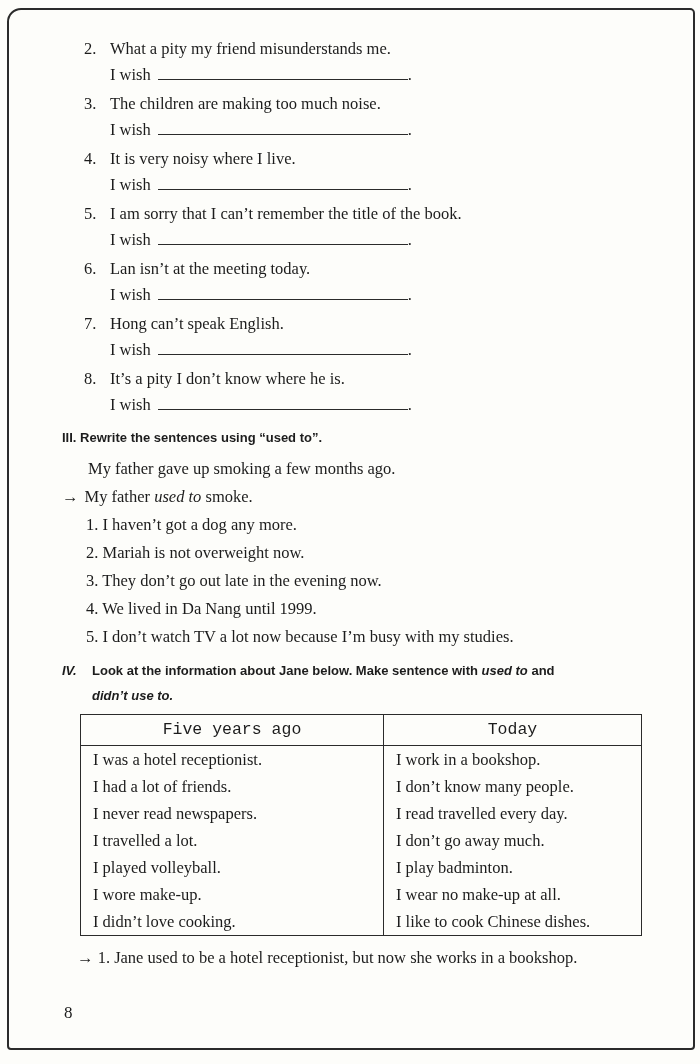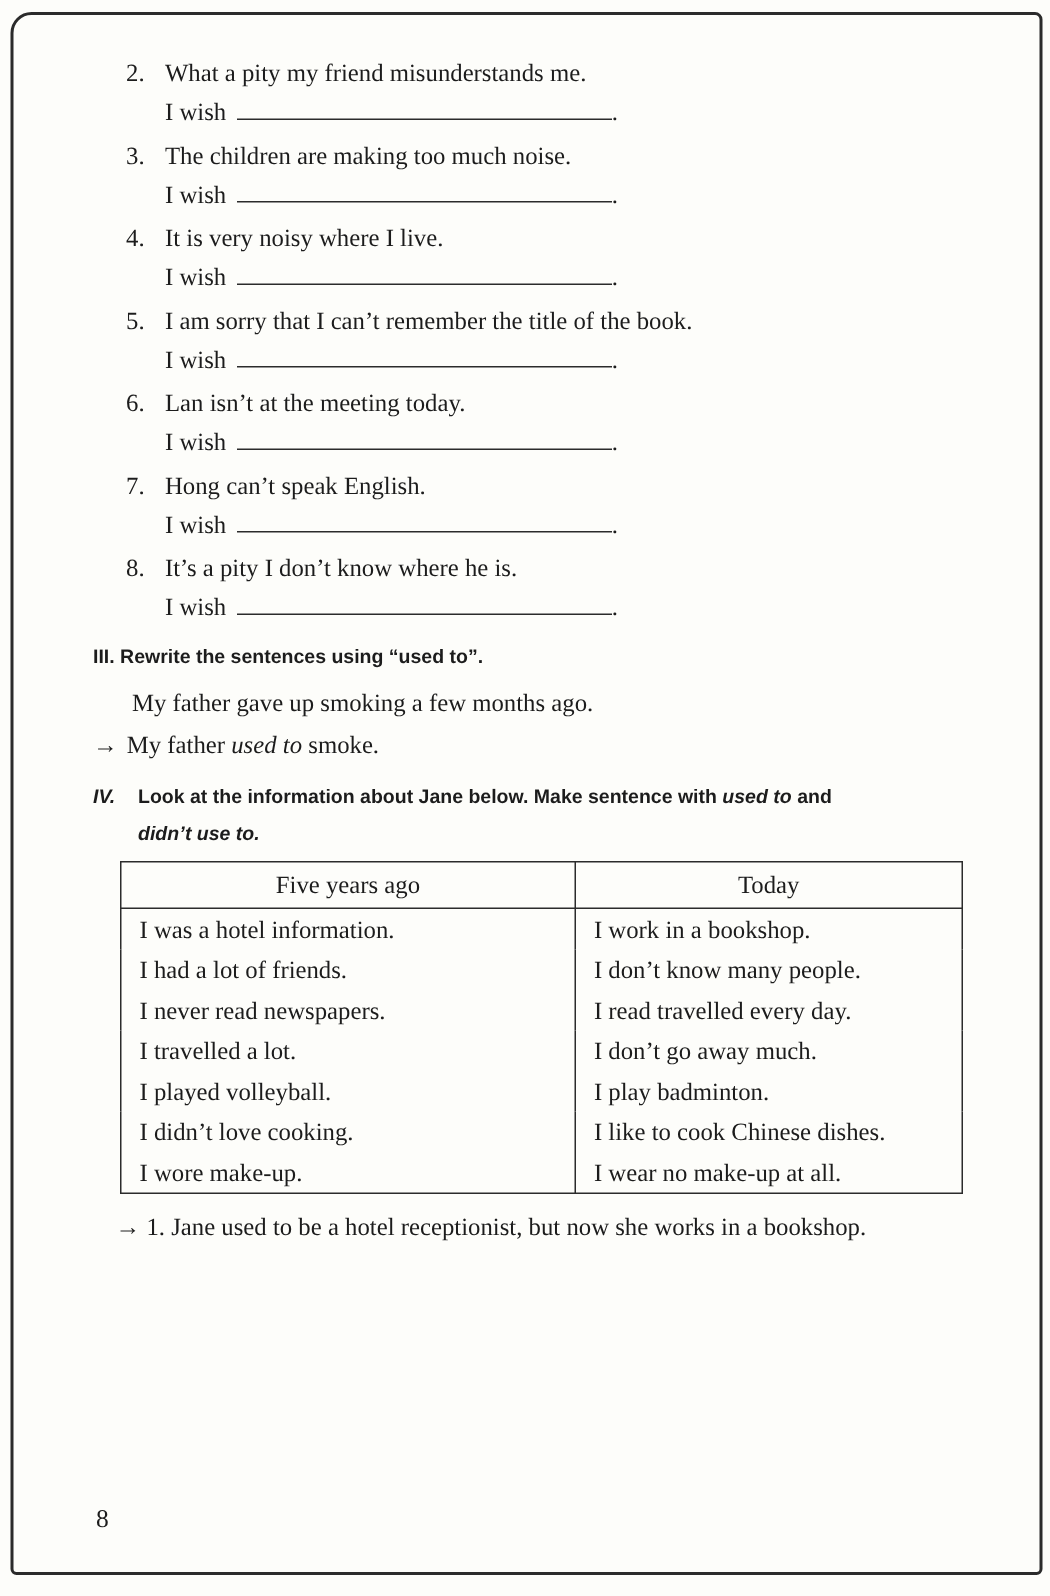--- a/index.html
+++ b/index.html
@@ -61,20 +61,21 @@
     margin:6px 0 0 18px;
     width:562px;
     font-size:16.5px;
   }
   .jane-table th{
     border:1.6px solid #2b2b2b;
     font-weight:400;
     text-align:center;
     padding:4px 21px;
     line-height:22px;
+    font-family:Liberation Mono, monospace;
   }
   .jane-table td{
     border-left:1.6px solid #2b2b2b;
     border-right:1.6px solid #2b2b2b;
     border-bottom:none;border-top:none;
     padding:1px 12px;
     line-height:25px;
   }
   .jane-table tr:last-child td{border-bottom:1.6px solid #2b2b2b;}
   .jane-table col.c1{width:54%;}
@@ -173,66 +174,73 @@
       </div>
 
     </section>
 
     <h3 class="sec-head">III. Rewrite the sentences using “used to”.</h3>
 
     <p class="example-prompt">My father gave up smoking a few months ago.</p>
 
     <p class="example-answer"><span class="arrow">→</span><span>My father </span><i>used to</i><span> smoke.</span></p>
 
+    <div class="s3-items">
+      <p>1. I haven’t got a dog any more.</p>
+      <p>2. Mariah is not overweight now.</p>
+      <p>3. They don’t go out late in the evening now.</p>
+      <p>4. We lived in Da Nang until 1999.</p>
+      <p>5. I don’t watch TV a lot now because I’m busy with my studies.</p>
+    </div>
 
     <h3 class="sec-head s4head">
       <span class="s4num">IV.</span>
       <span class="s4text"><span>Look at the information about Jane below. Make sentence with </span><i>used to</i><span> and</span><br><i>didn’t use to.</i></span>
     </h3>
 
     <table class="jane-table">
       <colgroup>
           <col class="c1">
           <col class="c2">
         </colgroup>
       <thead>
         <tr>
           <th>Five years ago</th>
           <th>Today</th>
         </tr>
       </thead>
       <tbody>
         <tr>
-          <td>I was a hotel information.</td>
+          <td>I was a hotel receptionist.</td>
           <td>I work in a bookshop.</td>
         </tr>
         <tr>
           <td>I had a lot of friends.</td>
           <td>I don’t know many people.</td>
         </tr>
         <tr>
           <td>I never read newspapers.</td>
           <td>I read travelled every day.</td>
         </tr>
         <tr>
           <td>I travelled a lot.</td>
           <td>I don’t go away much.</td>
         </tr>
         <tr>
           <td>I played volleyball.</td>
           <td>I play badminton.</td>
         </tr>
         <tr>
+          <td>I wore make-up.</td>
+          <td>I wear no make-up at all.</td>
+        </tr>
+        <tr>
           <td>I didn’t love cooking.</td>
           <td>I like to cook Chinese dishes.</td>
         </tr>
-        <tr>
-          <td>I wore make-up.</td>
-          <td>I wear no make-up at all.</td>
-        </tr>
       </tbody>
     </table>
 
     <p class="final-answer">→ 1. Jane used to be a hotel receptionist, but now she works in a bookshop.</p>
 
   </main>
 
   <div class="page-number">8</div>
 
 </div>

